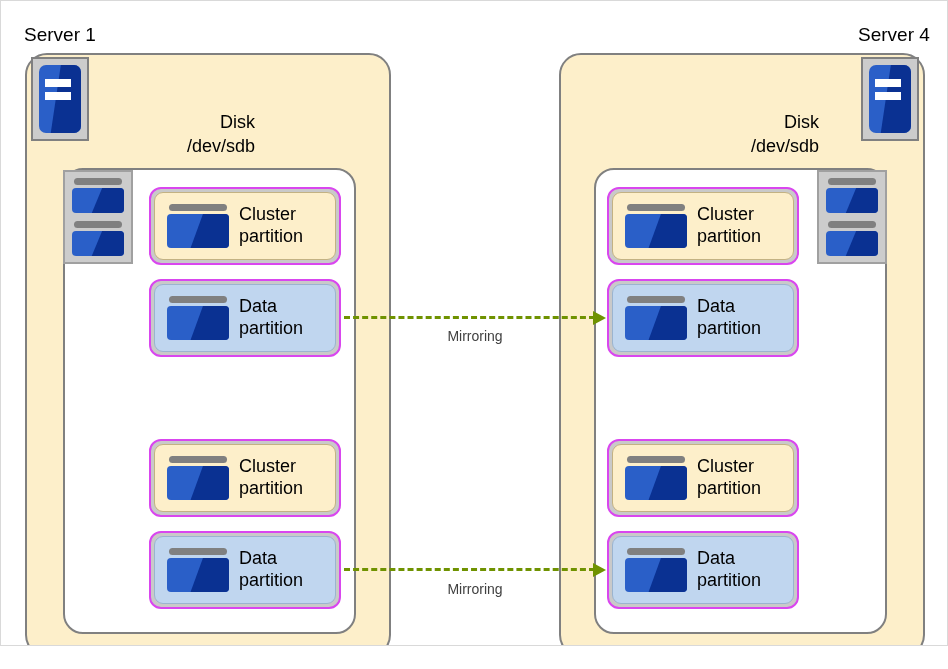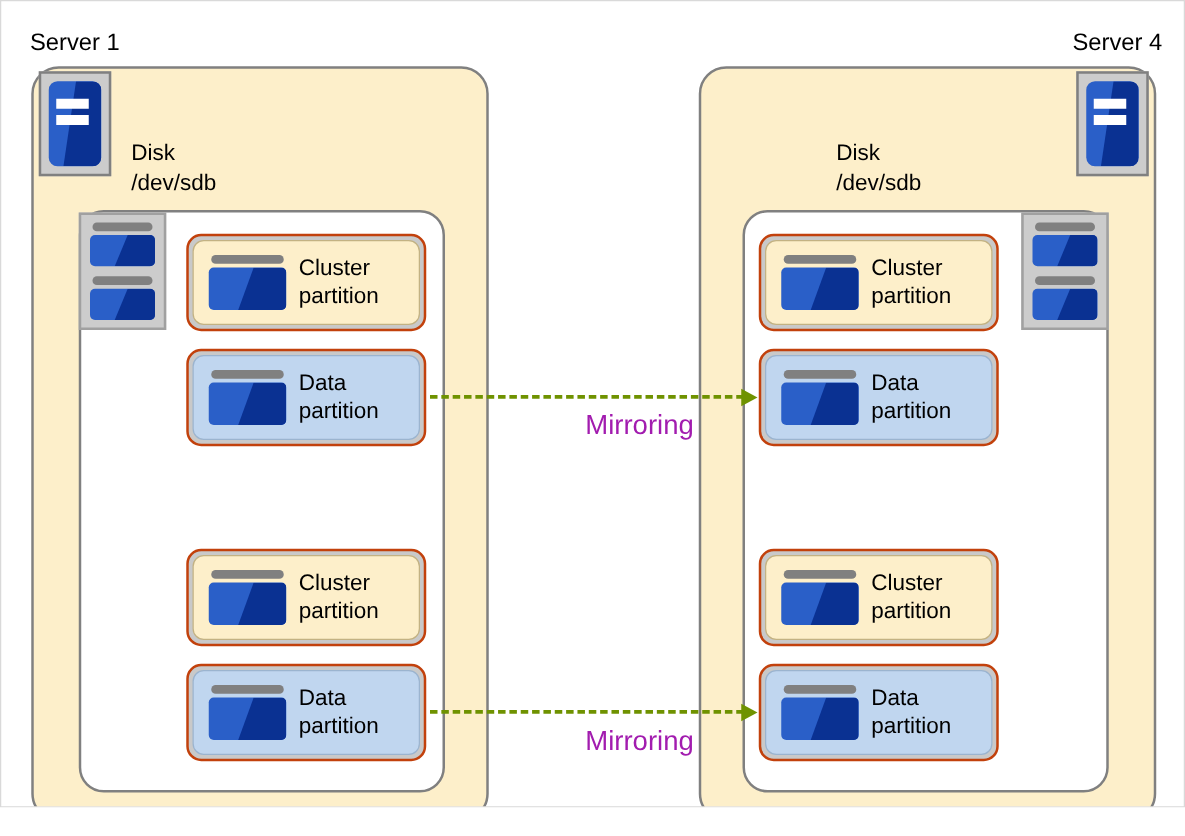--- a/index.html
+++ b/index.html
@@ -25,30 +25,30 @@
     position: absolute;
     font-size: 19px;
     color: #000000;
     white-space: nowrap;
     line-height: 1;
   }
   .disk-label {
     position: absolute;
     font-size: 18px;
     color: #000000;
-    text-align: left;
+    text-align: right;
     line-height: 1.32;
     white-space: pre-line;
     width: 150px;
   }
   .mirroring-label {
     position: absolute;
-    font-size: 22px;
-    color: #a21caf;
-    text-align: right;
+    font-size: 14px;
+    color: #404040;
+    text-align: center;
     white-space: nowrap;
     line-height: 1;
   }
 
   
   .server-box {
     position: absolute;
     background: #fdefca;
     border: 2px solid #808080;
     border-radius: 22px;
@@ -60,21 +60,21 @@
     position: absolute;
     background: #ffffff;
     border: 2px solid #808080;
     border-radius: 20px;
     box-sizing: border-box;
   }
 
   
   .partition {
     position: absolute;
-    border: 2px solid #c2410c;
+    border: 2px solid #d946ef;
     border-radius: 12px;
     box-sizing: border-box;
     padding: 3px;
     background: #c9c9c9;
   }
   .partition-inner {
     width: 100%;
     height: 100%;
     border: 1px solid #b5a67e;
     border-radius: 9px;

